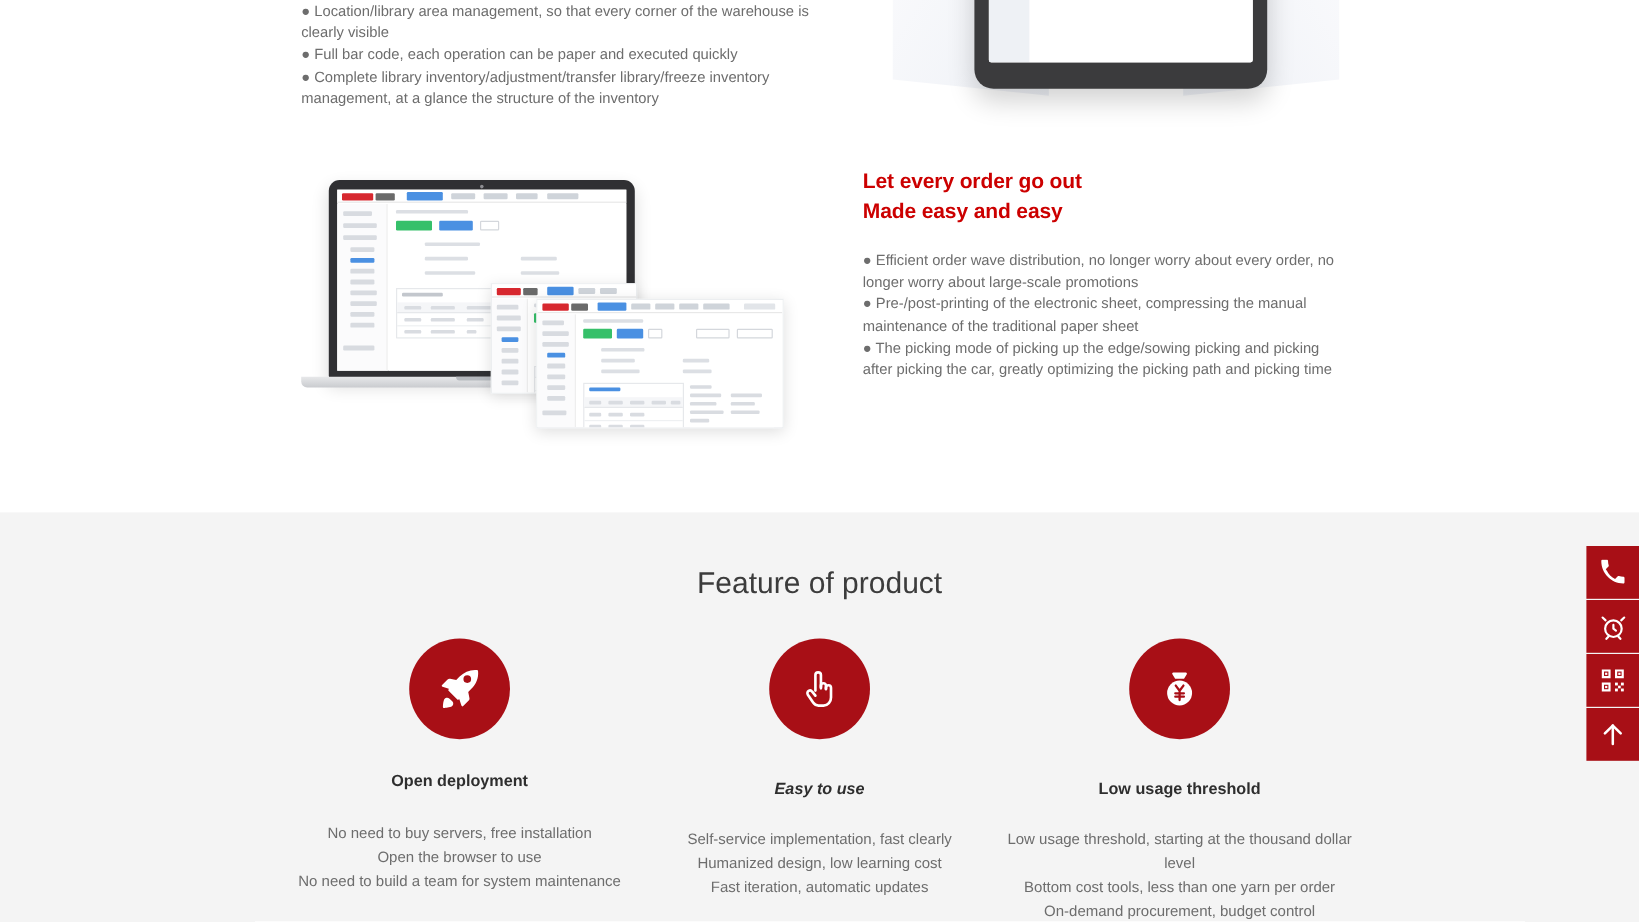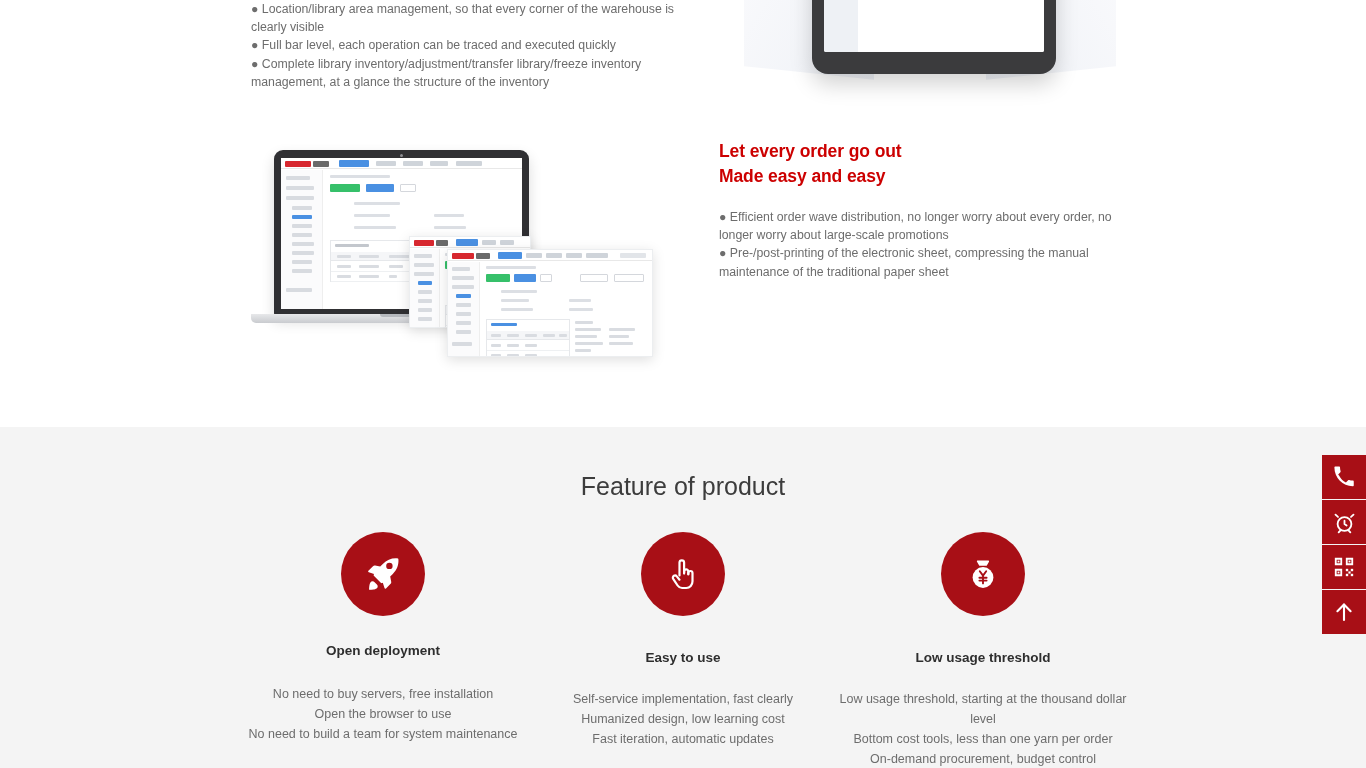--- a/index.html
+++ b/index.html
@@ -81,21 +81,21 @@
   .sec-gray { position: absolute; left: 0; top: 427px; width: 1366px; height: 341px; background: #f4f4f4; }
   .feat-title { position: absolute; left: 0; top: 45px; width: 1366px; text-align: center;
     font-size: 25px; color: #3c3c3c; font-weight: normal; }
   .feat-cols { position: absolute; left: 233px; top: 105px; width: 900px; display: flex; }
   .feat-col { width: 300px; text-align: center; }
   .feat-ico { width: 84px; height: 84px; border-radius: 50%; background: #a80f16;
     margin: 0 auto; display: flex; align-items: center; justify-content: center; }
   .feat-ico svg { display: block; }
   .feat-h { margin-top: 27px; font-size: 13.5px; font-weight: bold; color: #2e2e2e; }
   .feat-p { margin-top: 26px; font-size: 12.5px; line-height: 20px; color: #6d6d6d; }
-  .feat-col.c2 .feat-h { margin-top: 34px; }
+  .feat-col.c2 .feat-h { margin-top: 34px; font-style: italic; }
   .feat-col.c2 .feat-p { margin-top: 24px; }
   .feat-col.c3 .feat-h { margin-top: 34px; }
   .feat-col.c3 .feat-p { margin-top: 24px; }
   .feat-p p { margin: 0; }
 
   
   .rail { position: absolute; right: 0; top: 455px; width: 44px; }
   .rail-btn { width: 44px; height: 44px; background: #a80f16; display: flex;
     align-items: center; justify-content: center; cursor: pointer; margin-bottom: 1px; }
   .rail-btn:last-child { margin-bottom: 0; }
@@ -118,21 +118,21 @@
             
             
           </div>
 
         </div>
       </div>
     </div>
 
     <div class="top-bullets">
       <p>● Location/library area management, so that every corner of the warehouse is clearly visible</p>
-      <p>● Full bar level, each operation can be traced and executed quickly</p>
+      <p>● Full bar code, each operation can be paper and executed quickly</p>
       <p>● Complete library inventory/adjustment/transfer library/freeze inventory management, at a glance the structure of the inventory</p>
     </div>
 
     <div class="laptop-wrap">
       <div class="laptop-lid">
         <div class="laptop-cam"></div>
         <div class="scr" style="width:100%;height:100%;">
           <div class="scr-top">
               <div class="scr-logo"></div>
               <div class="scr-logo2"></div>
@@ -316,20 +316,21 @@
     </div>
 
     <div class="right-copy">
       <h2>
         <span>Let every order go out</span><br>
         <span>Made easy and easy</span>
       </h2>
       <div class="bullets">
         <p>● Efficient order wave distribution, no longer worry about every order, no longer worry about large-scale promotions</p>
         <p>● Pre-/post-printing of the electronic sheet, compressing the manual maintenance of the traditional paper sheet</p>
+        <p>● The picking mode of picking up the edge/sowing picking and picking after picking the car, greatly optimizing the picking path and picking time</p>
       </div>
     </div>
   </div>
 
   <div class="sec-gray">
     <div class="feat-title">Feature of product</div>
 
     <div class="feat-cols">
 
       <div class="feat-col c1">

